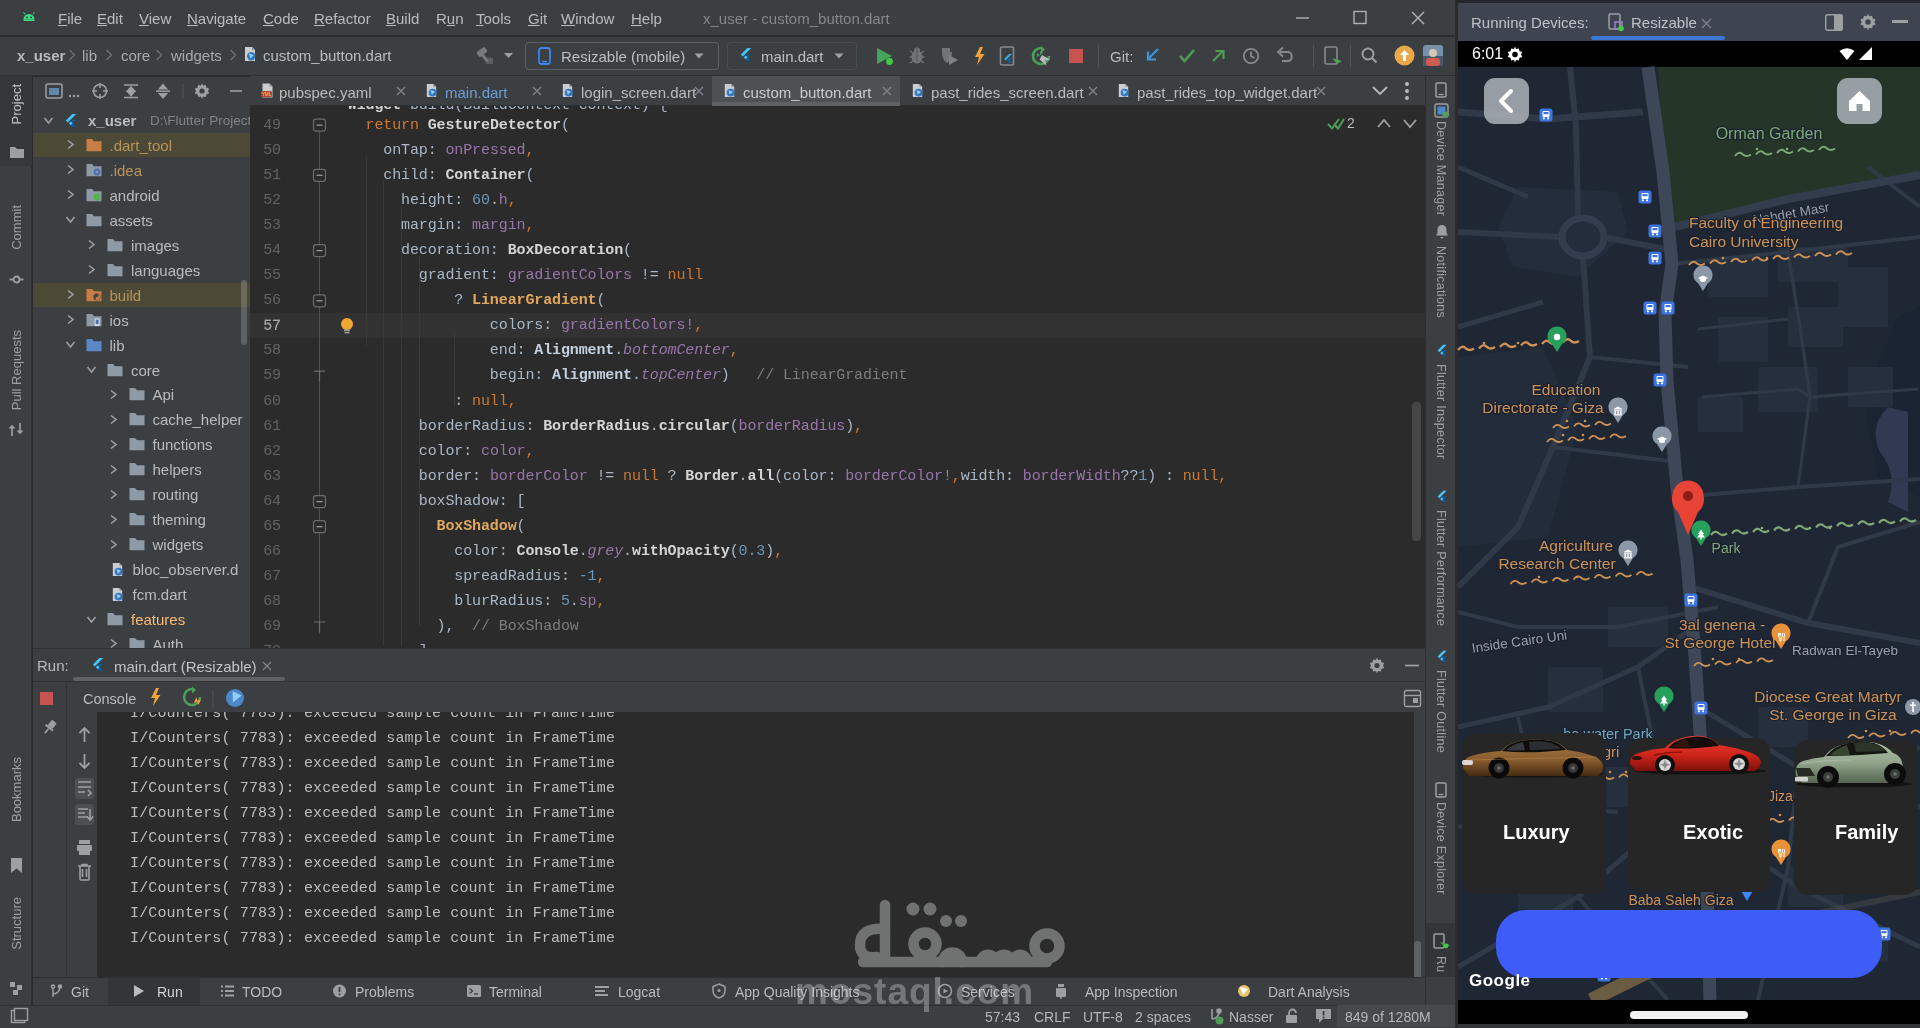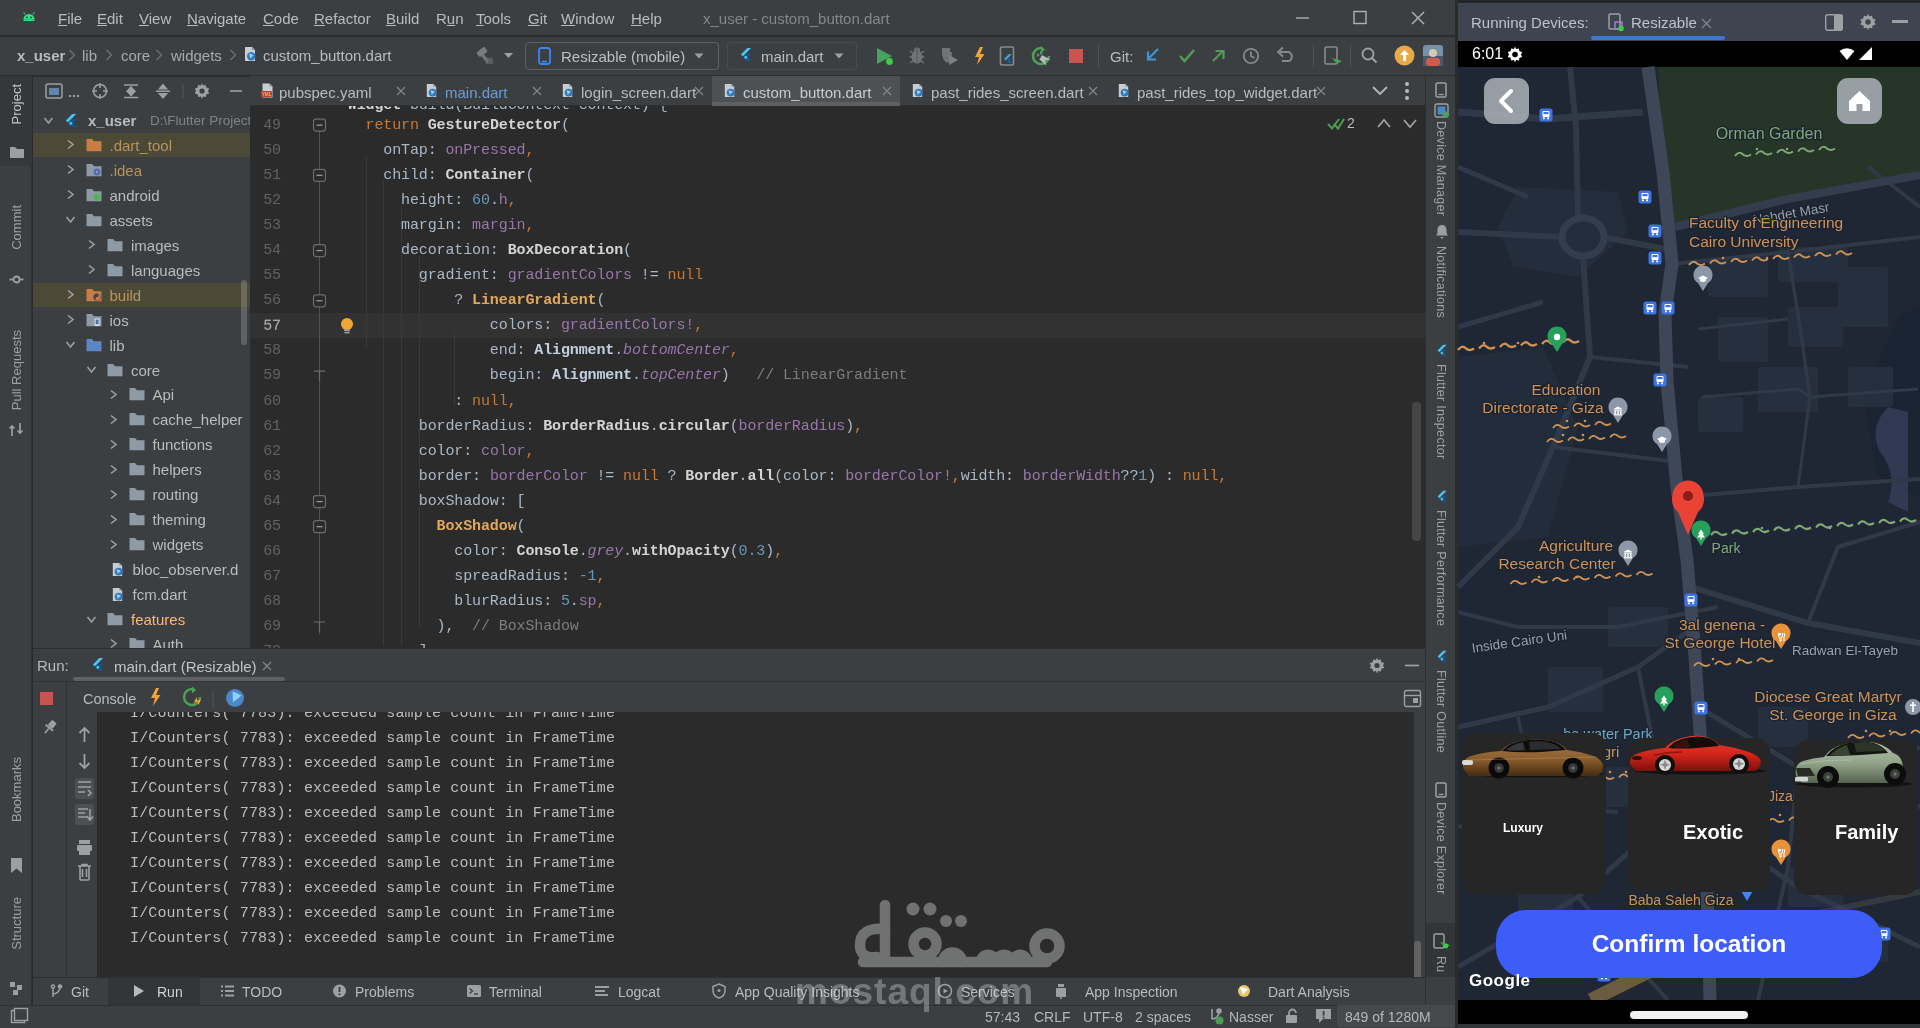--- a/index.html
+++ b/index.html
@@ -1109,21 +1109,21 @@
 </svg>
 <svg class="ab" style="left:1484px;top:78px;" width="45" height="46" viewBox="0 0 45 46">
 <rect width="45" height="46" rx="11" fill="#a9aeb5" opacity="0.88"></rect>
 <path d="M27 13 L17 23 L27 33" stroke="#fff" stroke-width="4" fill="none" stroke-linecap="round" stroke-linejoin="round"></path>
 </svg>
 <svg class="ab" style="left:1837px;top:78px;" width="45" height="46" viewBox="0 0 45 46">
 <rect width="45" height="46" rx="11" fill="#a9aeb5" opacity="0.88"></rect>
 <path d="M12 23 L22.5 13 L33 23 V33 H25.5 V26 h-6 v7 H12 Z" fill="#fff"></path>
 </svg>
 <div class="ab" style="left:1462px;top:733px;width:144px;height:161px;background:#262626;border-radius:14px;"></div>
-    <div class="ab" style="left:1503px;top:821px;font-size:12px;font-weight:bold;color:#fff;text-align:right;">Luxury</div>
+    <div class="ab" style="left:1503px;top:821px;font-size:20px;font-weight:bold;color:#fff;text-align:right;">Luxury</div>
 <div class="ab" style="left:1628px;top:738px;width:142px;height:154px;background:#262626;border-radius:14px;"></div>
     <div class="ab" style="left:1671px;top:821px;font-size:20px;font-weight:bold;color:#fff;margin-left:12px;">Exotic</div>
 <div class="ab" style="left:1794px;top:740px;width:124px;height:155px;background:#262626;border-radius:14px;"></div>
     <div class="ab" style="left:1835px;top:821px;font-size:20px;font-weight:bold;color:#fff;">Family</div>
 <svg class="ab" style="left:1461px;top:722px;" width="148" height="58" viewBox="0 0 148 58">
 <defs>
         <linearGradient id="lxg" x1="0" y1="0" x2="0" y2="1">
 <stop offset="0" stop-color="#a87c45"></stop>
           <stop offset="0.55" stop-color="#8a5c2e"></stop>
           <stop offset="1" stop-color="#452c12"></stop>
@@ -1183,21 +1183,20 @@
 <rect x="3" y="51" width="13" height="4.5" rx="1" fill="#e0e0e0" opacity="0.9"></rect>
 <circle cx="36" cy="51" r="11" fill="#0c0c0c"></circle>
       <circle cx="36" cy="51" r="5" fill="#39413a"></circle>
       <circle cx="36" cy="51" r="1.8" fill="#707070"></circle>
 <circle cx="103" cy="48" r="11" fill="#0c0c0c"></circle>
       <circle cx="103" cy="48" r="5" fill="#39413a"></circle>
       <circle cx="103" cy="48" r="1.8" fill="#707070"></circle>
 <path d="M8 38 q22 -4 52 -4" stroke="#c4d0bd" stroke-width="1" opacity="0.45" fill="none"></path>
 </svg>
 <div class="ab" style="left:1496px;top:910px;width:386px;height:68px;background:#3e5cf7;border-radius:30px;"></div>
-<div class="ab" style="left:1496px;top:930px;width:386px;text-align:center;font-size:24.5px;font-weight:bold;color:#fff;">Confirm location</div>
 <div class="ab" style="left:1469px;top:971px;font-size:17px;font-weight:bold;color:#fff;letter-spacing:0.5px;">Google</div>
 <div class="ab" style="left:1458px;top:1000px;width:462px;height:24px;background:#000;"></div>
 <div class="ab" style="left:1630px;top:1011px;width:118px;height:8px;background:#f2f2f2;border-radius:4px;"></div>
 <div class="ab" style="left:1458px;top:1024px;width:462px;height:4px;background:#333638;"></div>
 <svg class="ab" style="left:843px;top:895px;" width="240" height="80" viewBox="0 0 240 80" opacity="0.42">
 <g stroke="#cfd1d3" stroke-width="10.5" fill="none" stroke-linecap="round">
 <path d="M20 67 H204"></path>
 <path d="M42 10 V62"></path>
 <path d="M42 34 q-25 -2 -25 16 q0 14 17 12"></path>
 <circle cx="82" cy="49" r="11.5"></circle>

